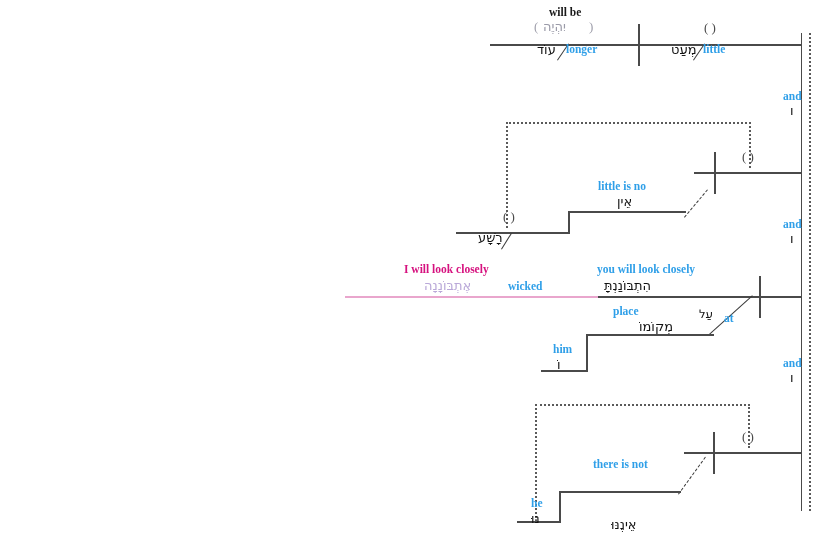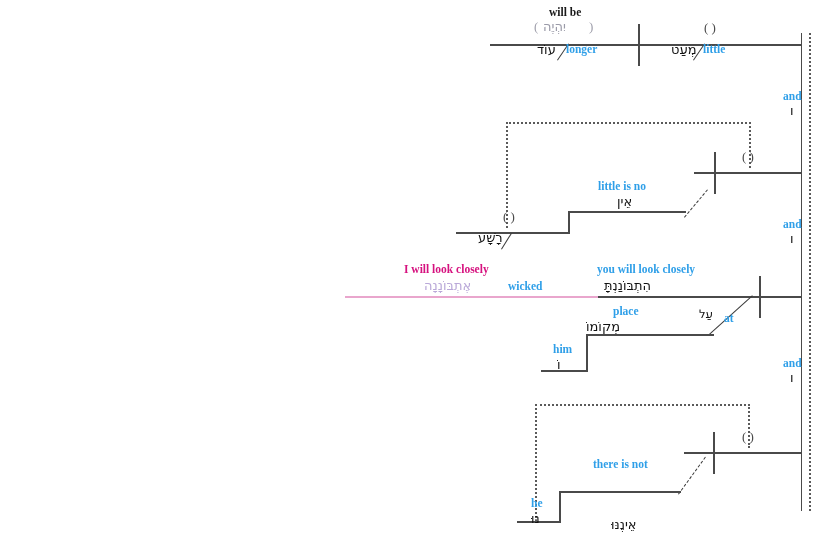--- a/index.html
+++ b/index.html
@@ -168,21 +168,21 @@
     <div class="gloss" style="left:597px; top:263px;">you will look closely</div>
     <div class="heb" style="left:604px; top:278px;">הִתְבּוֹנַנְתָּ</div>
 
     <div class="diag" style="left:709px; top:334px; width:58px; transform:rotate(-42deg);"></div>
     <div class="heb small" style="left:699px; top:307px;">עַל</div>
     <div class="gloss" style="left:724px; top:312px;text-align:center;">at</div>
 
     <div class="ln thick" style="left:586px; top:334px; width:128px;"></div>
     <div class="ln vthick" style="left:586px; top:334px; height:36px;"></div>
     <div class="gloss" style="left:613px; top:305px;">place</div>
-    <div class="heb" style="left:586px; top:319px;">מְקוֹמוֹ</div>
+    <div class="heb" style="left:639px; top:319px;">מְקוֹמוֹ</div>
 
     <div class="ln thick" style="left:541px; top:370px; width:47px;"></div>
     <div class="gloss" style="left:553px; top:343px;">him</div>
     <div class="heb" style="left:557px; top:357px;">וֹ</div>
   </div>
 
   <div>
 
     <div class="dot-v" style="left:535px; top:404px; height:118px;"></div>
     <div class="dot-h" style="left:535px; top:404px; width:215px;"></div>

